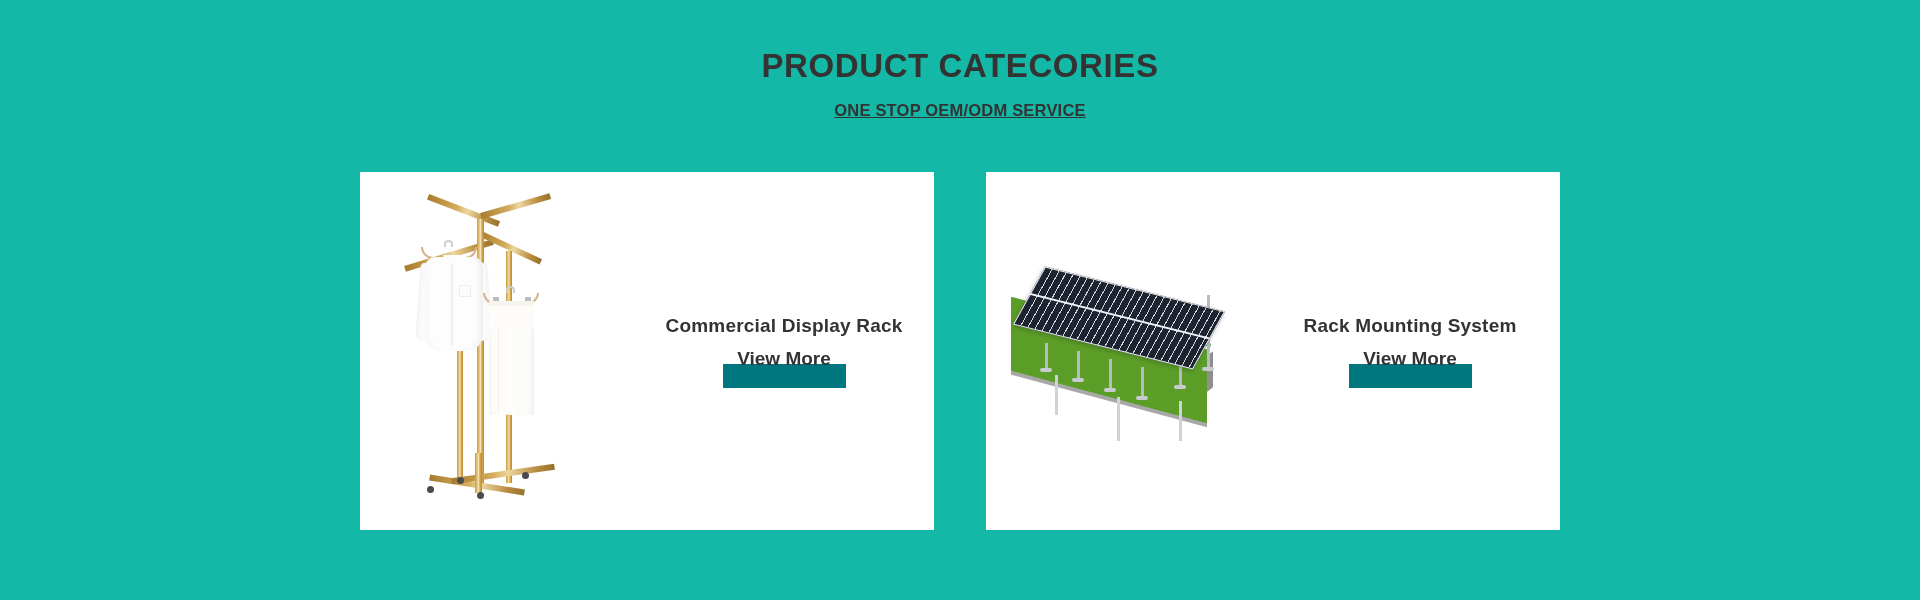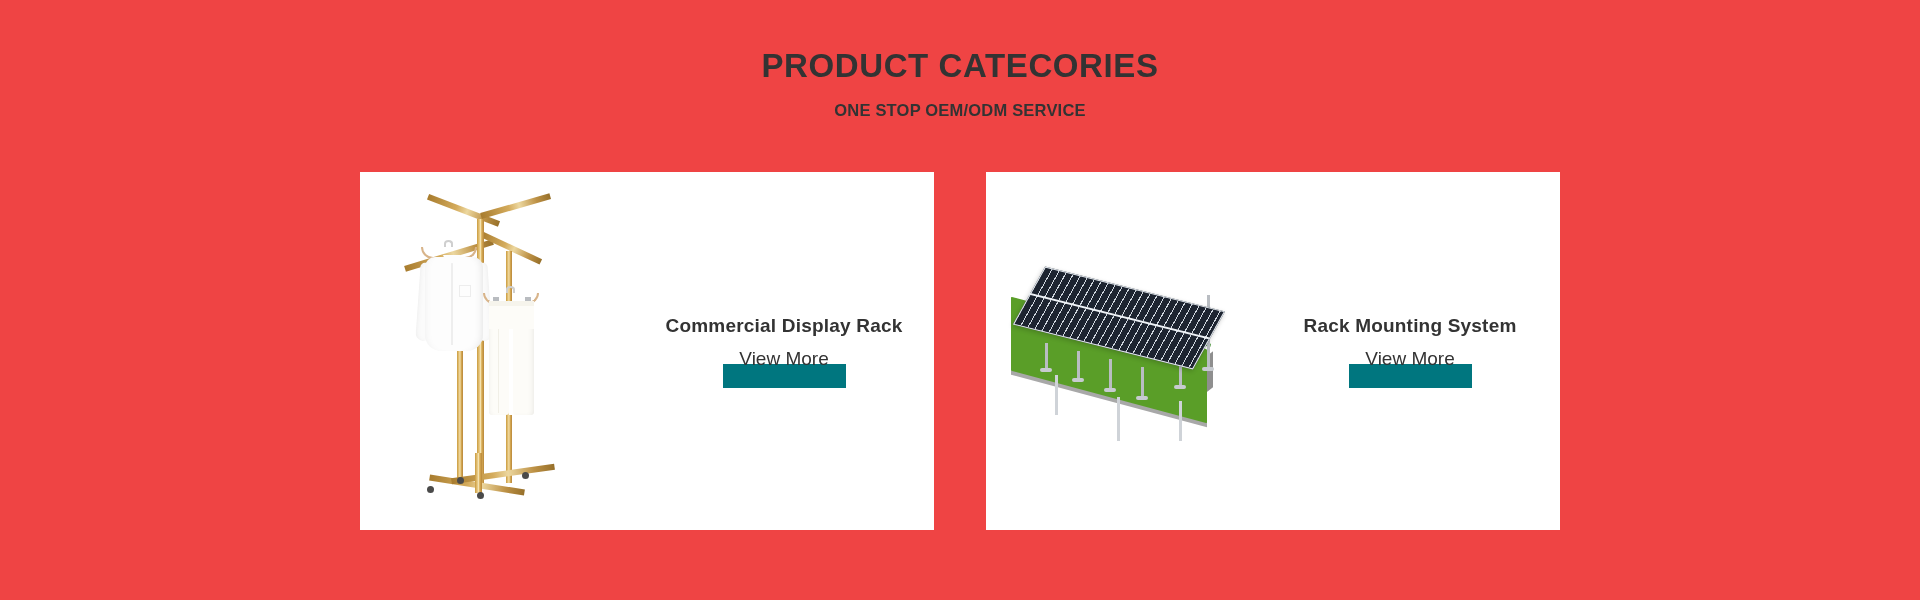--- a/index.html
+++ b/index.html
@@ -2,31 +2,31 @@
 <html><head>
 <meta charset="utf-8">
 <style>
   * { margin:0; padding:0; box-sizing:border-box; }
   html, body {
     width:1920px; height:600px;
     background:#f0f0f0;
     font-family:"Liberation Sans", sans-serif;
     overflow:hidden;
   }
-  .page { position:relative; width:1920px; height:600px; background:#ef4444; }
+  .page { position:relative; width:1920px; height:600px; background:#14b8a6; }
 
   
   .heading-block { width:100%; text-align:center; padding-top:47px; }
   .section-title {
     font-size:33px; font-weight:bold; letter-spacing:.6px;
     color:#333333; line-height:1.15;
   }
   .section-subtitle {
     font-size:16.5px; font-weight:bold; letter-spacing:.2px;
-    color:#333333; margin-top:16px;
+    color:#333333; margin-top:16px;text-decoration:underline;
   }
 
   
   .cards-row {
     position:absolute; left:0; top:172px; width:1920px;
     display:flex; justify-content:center; gap:52px;
   }
   .card {
     width:574px; height:358px; background:#ffffff;
     display:flex; align-items:center; flex-shrink:0;
@@ -47,21 +47,21 @@
   .btn-wrap {
     position:relative; margin-top:27px;
     width:123px; height:24px;
   }
   .btn-rect {
     position:absolute; left:0; top:0; width:123px; height:24px;
     background:#00767f;
   }
   .btn-label {
     position:absolute; left:0; top:-15px; width:123px;
-    text-align:center; font-size:19px; font-weight:normal;
+    text-align:center; font-size:19px; font-weight:bold;
     color:#333333; white-space:nowrap; line-height:1;
   }
 
   
   .rack { position:relative; width:200px; height:300px; }
   .rack * { position:absolute; }
   .gold  { background:linear-gradient(90deg,#c99b3f 0%,#e8c880 35%,#f4e2b0 50%,#d8ad56 68%,#b8863a 100%); }
   .goldd { background:linear-gradient(90deg,#a87c2e 0%,#d4ab5c 40%,#ecd79f 55%,#bd9145 80%,#97702a 100%); }
 
   

